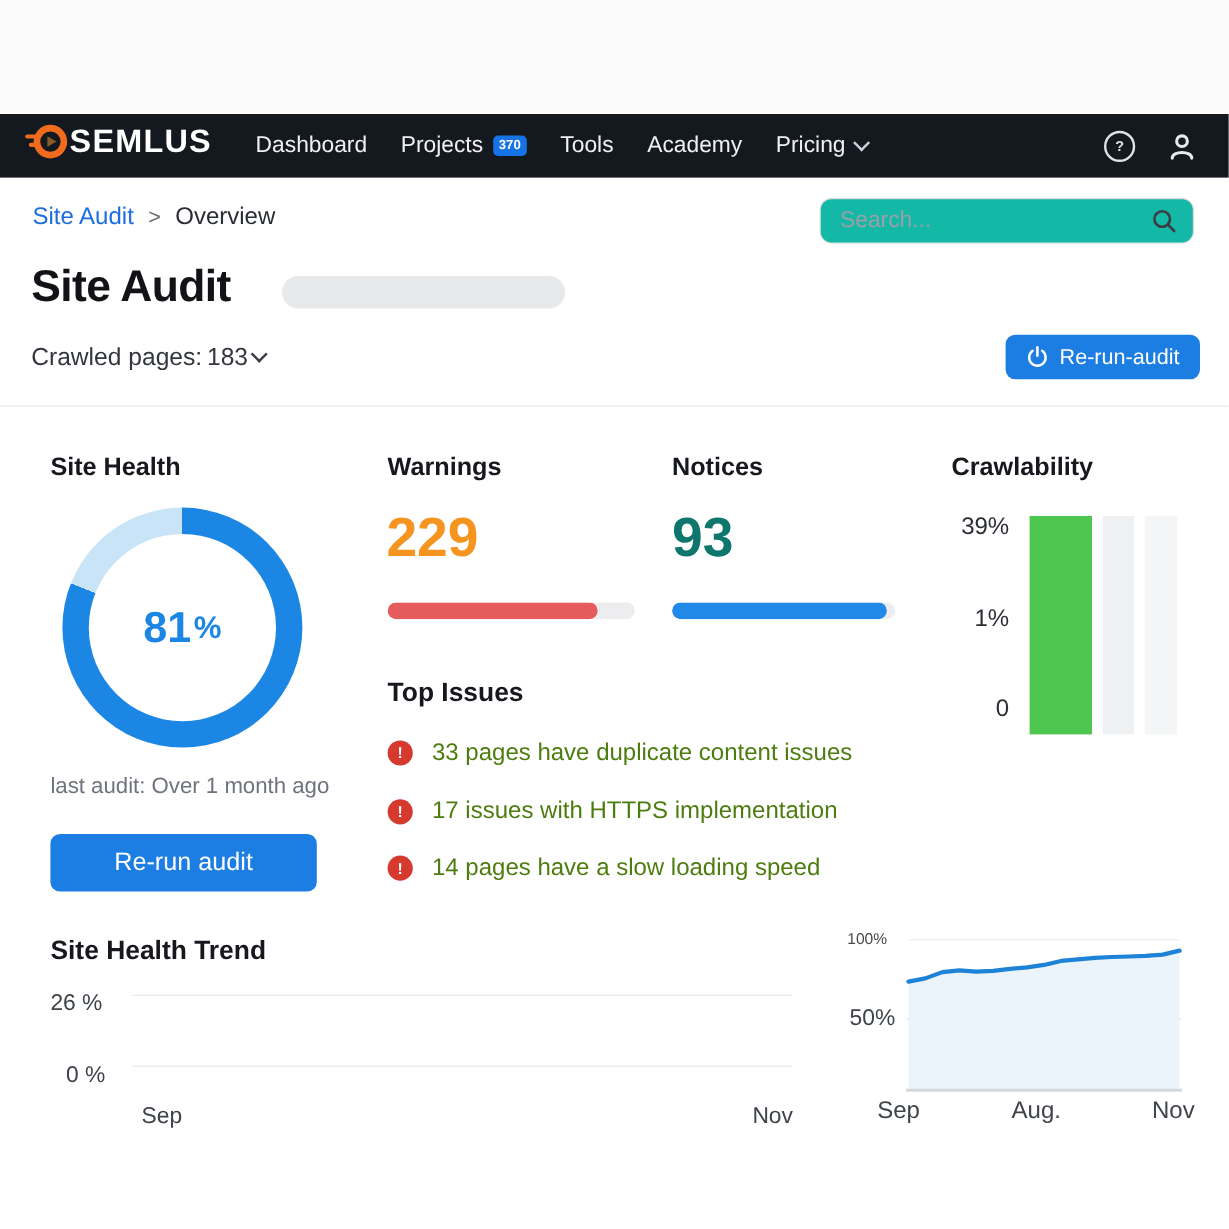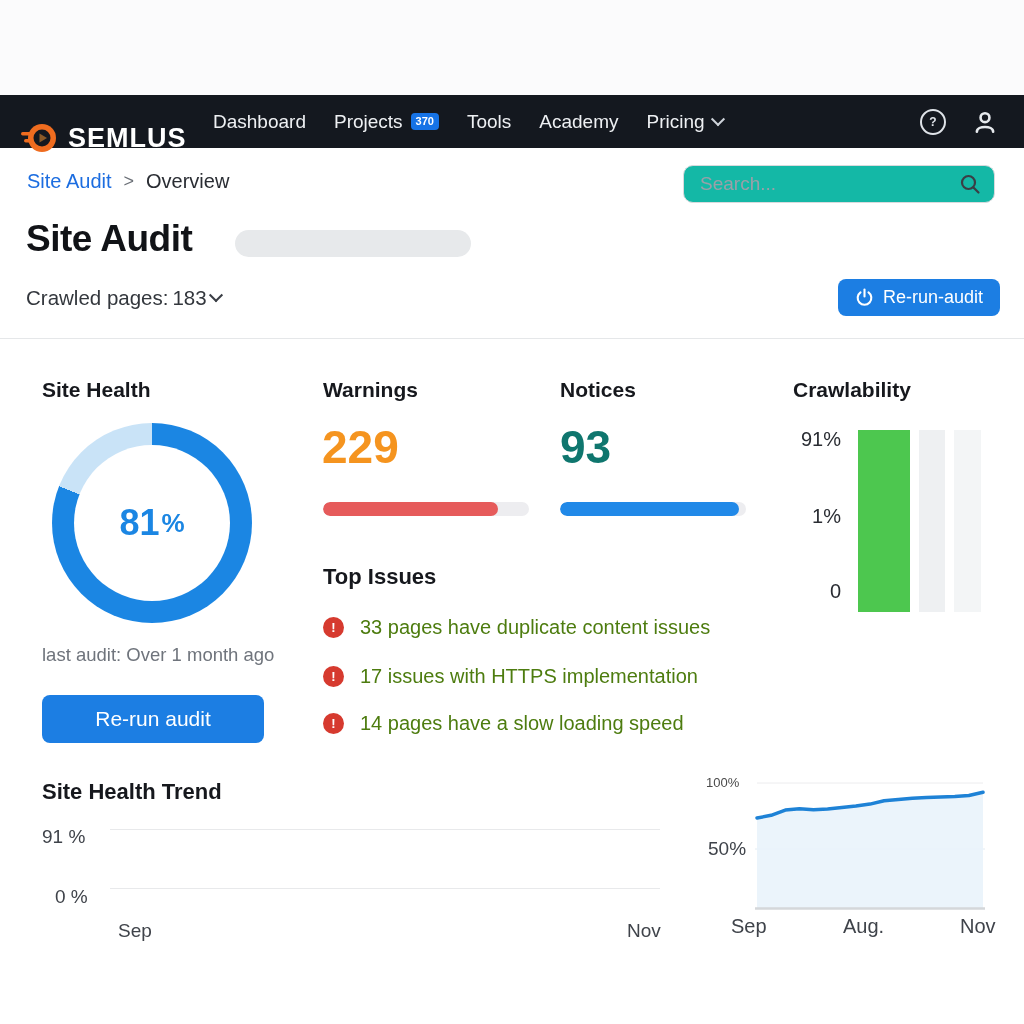--- a/index.html
+++ b/index.html
@@ -7,21 +7,21 @@
     width:1024px;height:1024px;position:relative;background:#ffffff;
     font-family:"Liberation Sans", sans-serif;color:#24272c;overflow:hidden;
   }
   .abs{position:absolute;}
 
   
   .top-band{top:0;left:0;width:1024px;height:95px;background:#fbfbfc;}
 
   
   .navbar{top:95px;left:0;width:1024px;height:53px;background:#14181f;}
-  .logo-wrap{position:absolute;left:20px;top:24px;display:flex;align-items:center;gap:10px;text-align:right;}
+  .logo-wrap{position:absolute;left:20px;top:4px;display:flex;align-items:center;text-align:right;}
   .brand{color:#ffffff;font-size:27px;font-weight:800;letter-spacing:1px;}
   .nav-links{position:absolute;left:213px;top:0;height:53px;display:flex;align-items:center;gap:28px;}
   .nav-item{color:#eef0f3;font-size:19px;display:flex;align-items:center;gap:8px;cursor:pointer;white-space:nowrap;}
   .nav-badge{background:#1673e6;color:#fff;font-size:11px;font-weight:700;padding:2px 5px;border-radius:4px;line-height:1.1;}
   .chev{display:inline-block;width:8px;height:8px;border-right:2px solid #cdd2d9;border-bottom:2px solid #cdd2d9;transform:rotate(45deg) translate(-2px,-2px);}
   .nav-right{position:absolute;right:26px;top:0;height:53px;display:flex;align-items:center;gap:26px;}
   .help-circle{width:22px;height:22px;border:2px solid #dfe3e8;border-radius:50%;display:flex;align-items:center;justify-content:center;color:#dfe3e8;font-size:12px;font-weight:700;}
 
   
   .breadcrumb{top:170px;left:27px;font-size:20px;display:flex;gap:12px;align-items:center;}
@@ -192,21 +192,21 @@
   <div class="bar-fill" style="width: 85%; background: rgb(230, 91, 91);"></div>
 </div>
 
 <div class="abs card-title not-title">Notices</div>
 <div class="abs not-num" style="color: #0f766e;">93</div>
 <div class="abs bar-track not-bar">
   <div class="bar-fill" style="width: 96%; background: rgb(33, 137, 232);"></div>
 </div>
 
 <div class="abs card-title crawl-title">Crawlability</div>
-<div class="abs crawl-label cl-0">91%</div>
+<div class="abs crawl-label cl-0">39%</div>
 <div class="abs crawl-label cl-1">1%</div>
 <div class="abs crawl-label cl-2">0</div>
 <div class="abs crawl-bars">
   <div class="crawl-bar b0" style="background: rgb(77, 199, 79);"></div>
   <div class="crawl-bar b1" style="background: rgb(238, 240, 242);"></div>
   <div class="crawl-bar b2" style="background: rgb(243, 245, 246);"></div>
 </div>
 
 <div class="abs ti-title">Top Issues</div>
 <div class="abs issue-row i-0">
@@ -222,21 +222,21 @@
   <span class="issue-text">17 issues with HTTPS implementation</span>
 </div>
 <div class="abs issue-row i-2">
   <span class="issue-icon">
       <span>!</span>
     </span>
   <span class="issue-text">14 pages have a slow loading speed</span>
 </div>
 
 <div class="abs trend-title">Site Health Trend</div>
-<div class="abs axis-label y-top">91 %</div>
+<div class="abs axis-label y-top">26 %</div>
 <div class="abs axis-label y-bottom">0 %</div>
 <div class="abs gridline g-top"></div>
 <div class="abs gridline g-bottom"></div>
 <div class="abs axis-label x-sep">Sep</div>
 <div class="abs axis-label x-nov">Nov</div>
 
 <div class="abs mini-ytop">100%</div>
 <div class="abs mini-ymid">50%</div>
 <svg class="abs mini-svg" width="230" height="138" viewBox="0 0 230 138">
   <line x1="2" y1="11" x2="228" y2="11" stroke="#ececee" stroke-width="1"></line>

